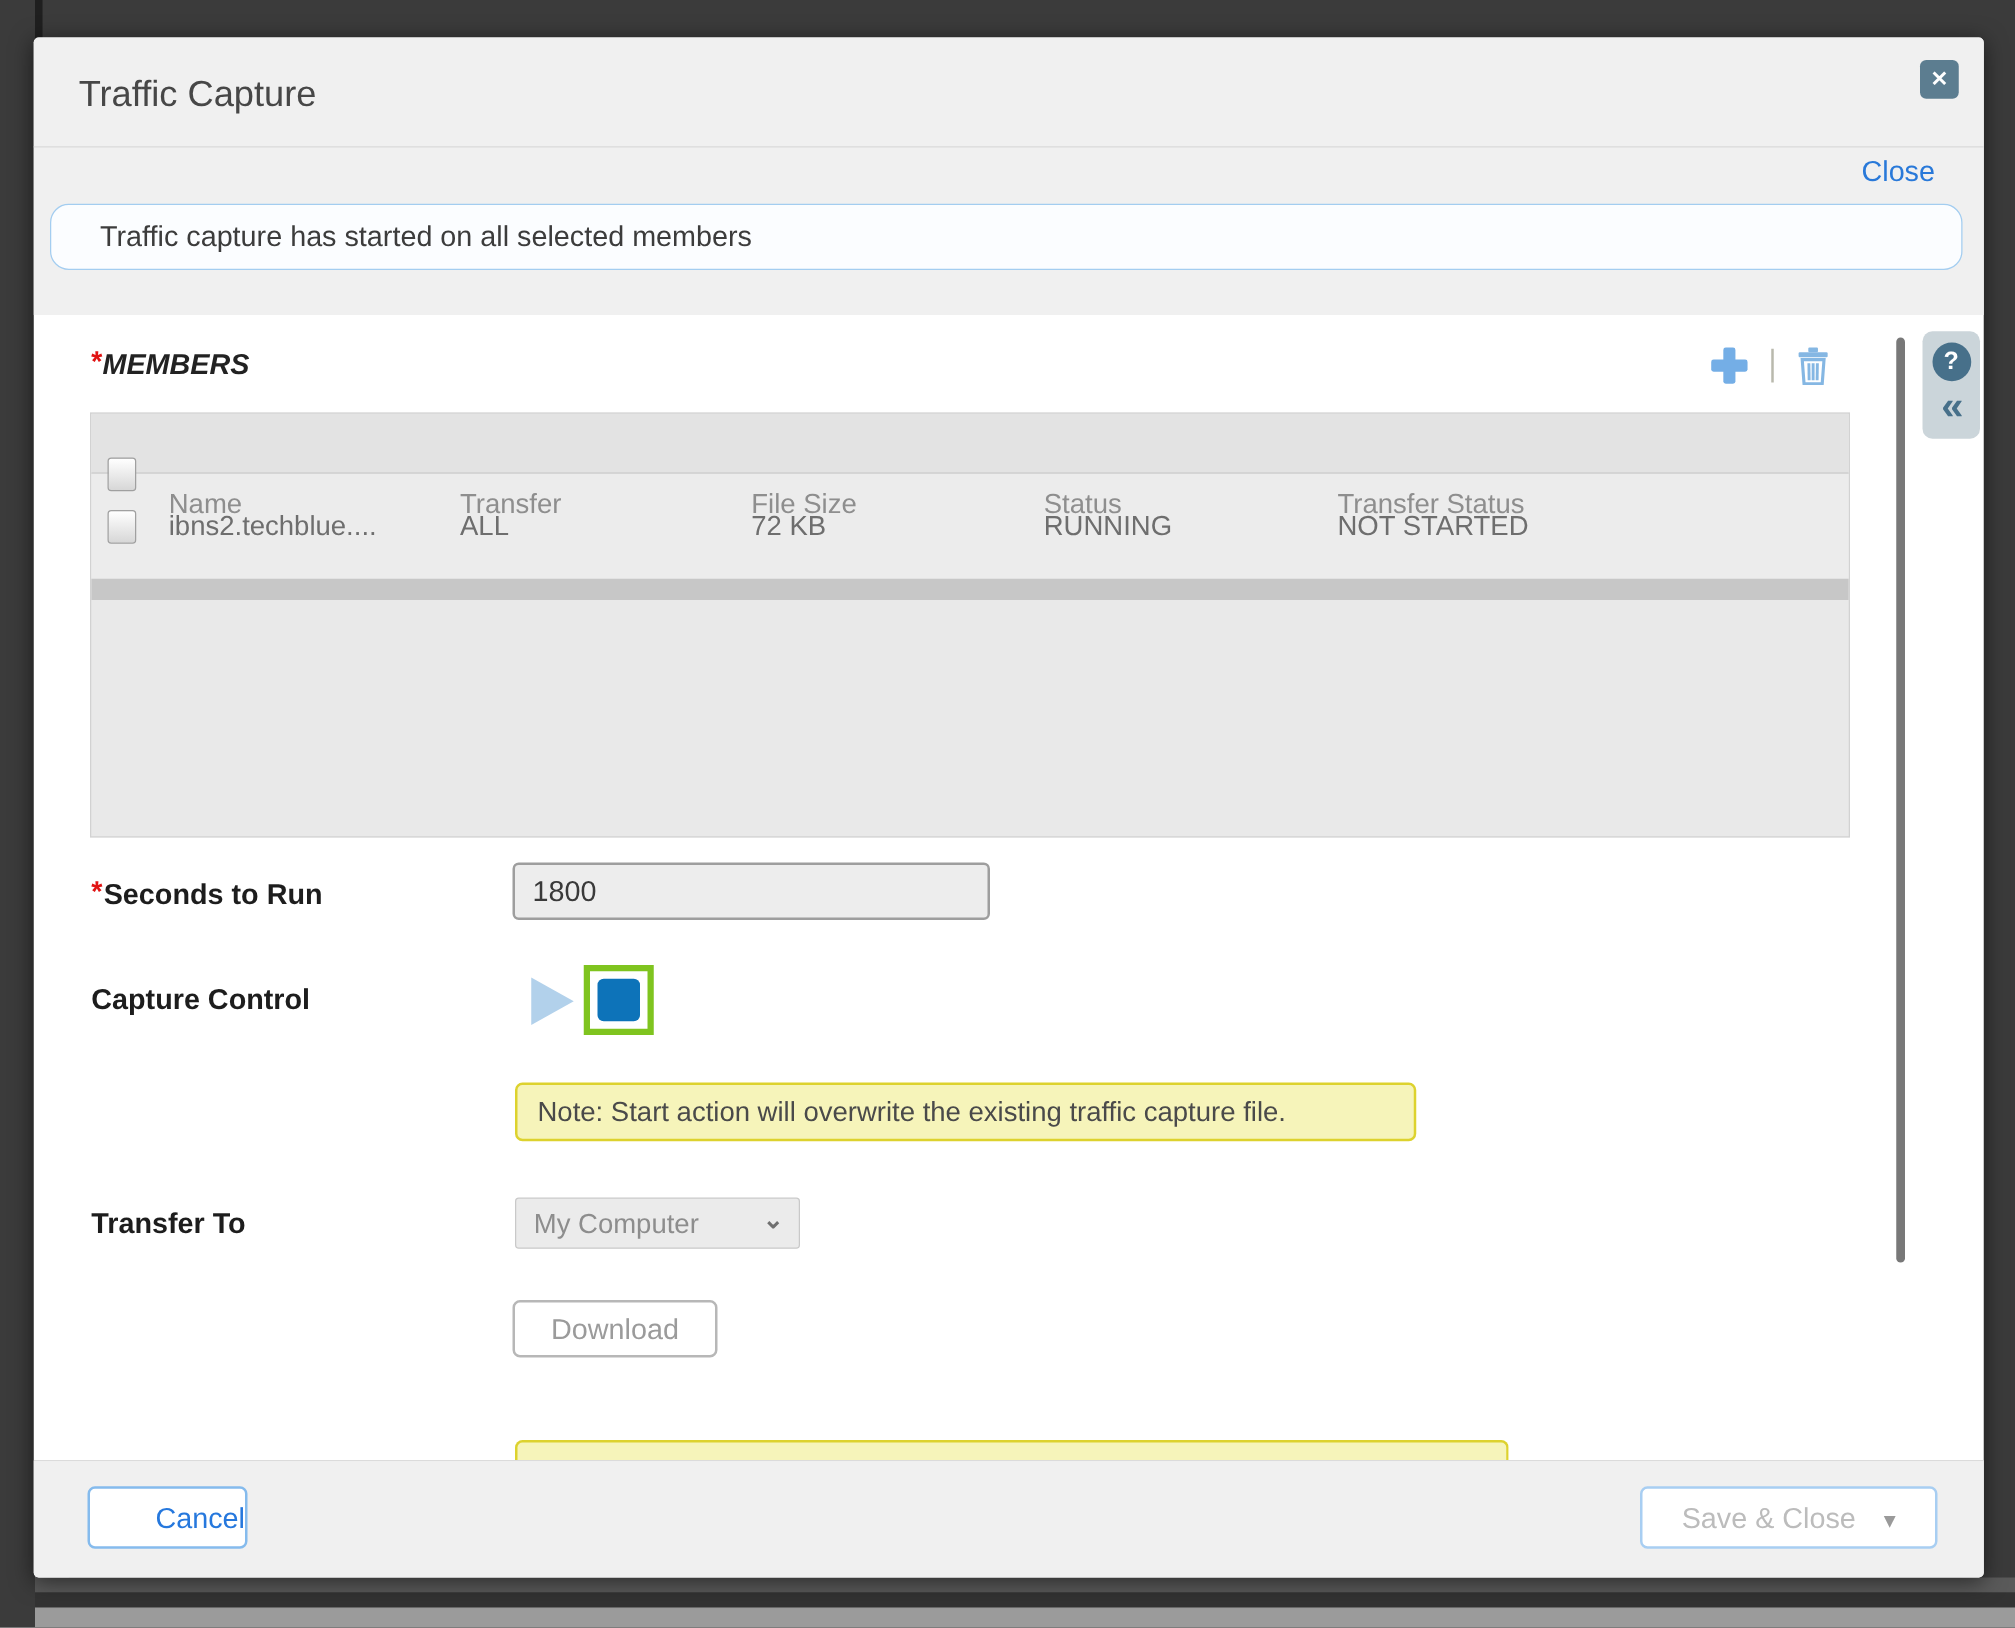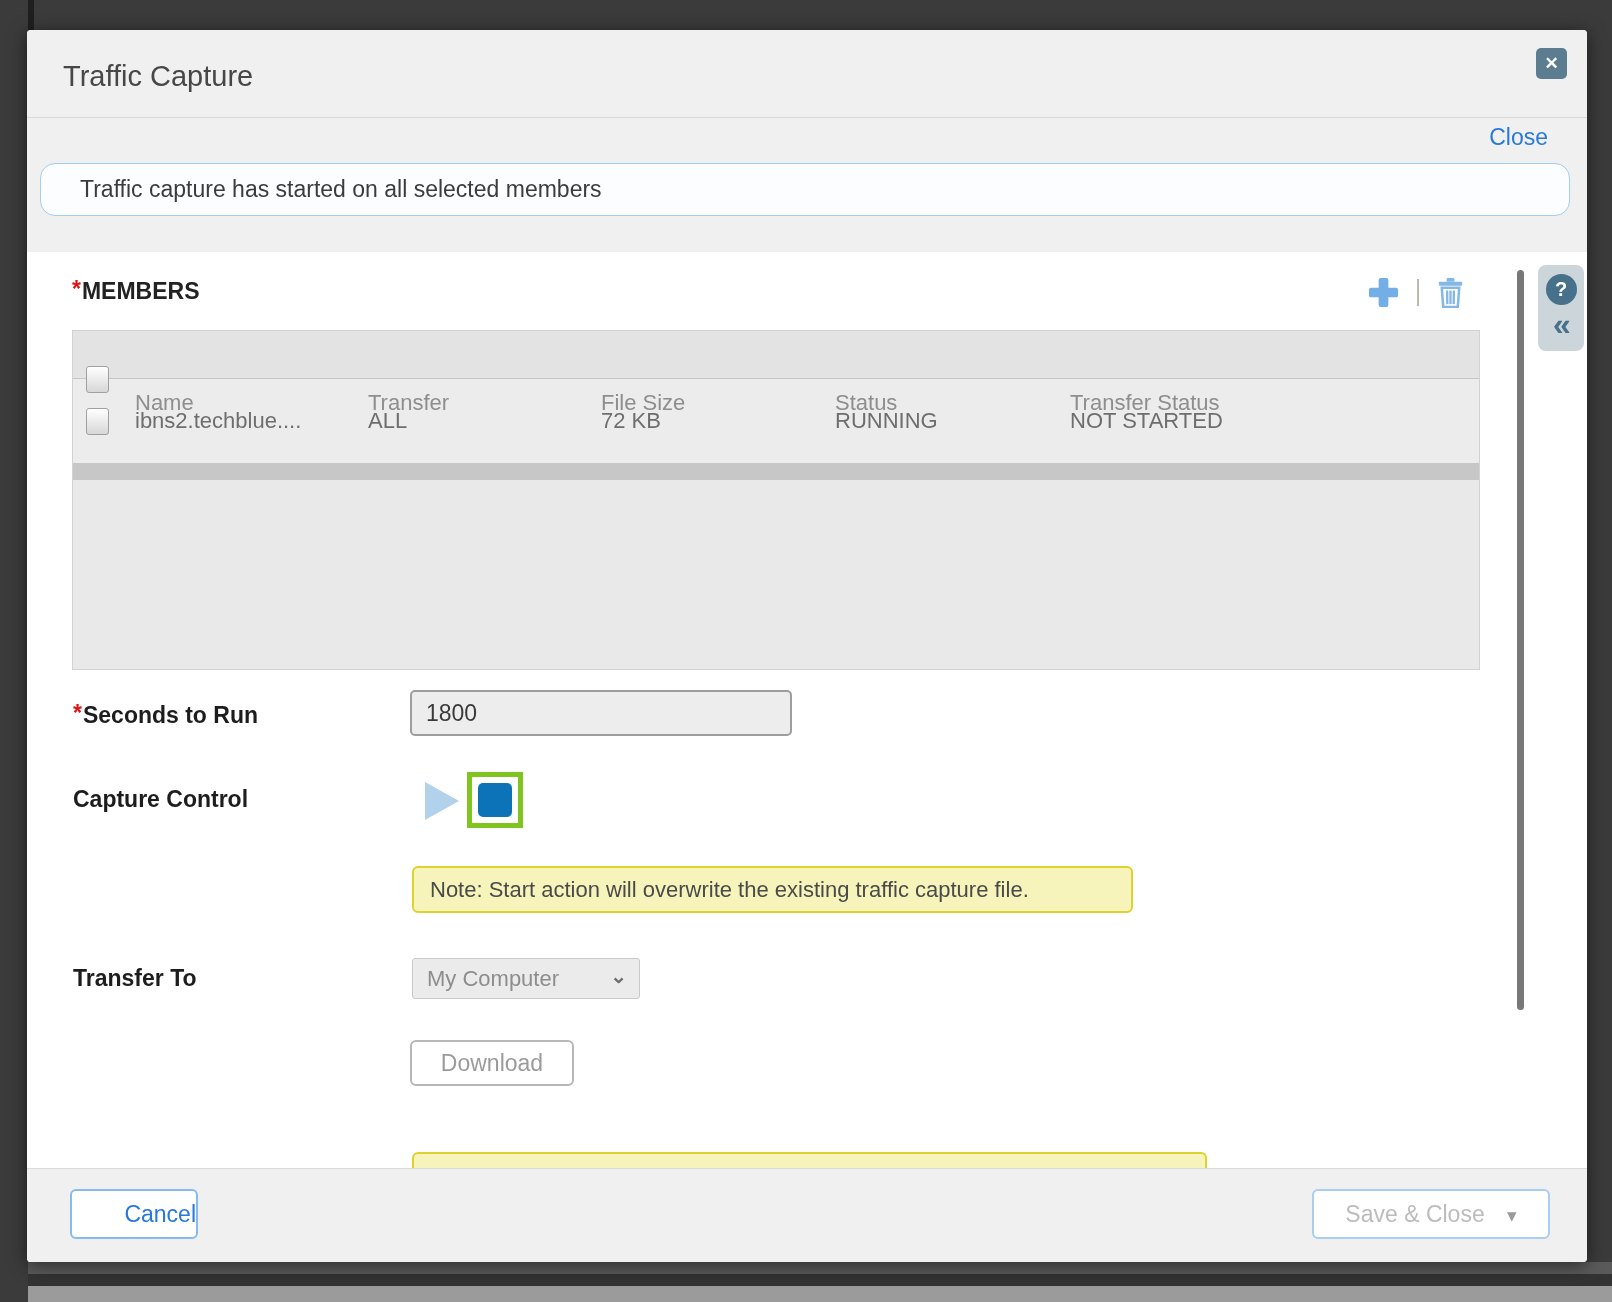--- a/index.html
+++ b/index.html
@@ -34,21 +34,21 @@
   .modal-title { position:absolute; left:36px; top:30px; font-size:29px; color:#474747; }
   .close-btn { position:absolute; top:18px; right:20px; width:31px; height:31px; background:#5c7d90;
                border-radius:5px; color:#fff; font-size:17px; font-weight:bold; display:flex;
                align-items:center; justify-content:center; cursor:pointer; }
   .title-divider { position:absolute; left:0; top:87px; width:100%; height:1px; background:#d9d9d9; }
   .close-link { position:absolute; top:94px; right:39px; color:#2979d9; font-size:23px; cursor:pointer; }
   .info-box { position:absolute; left:13px; top:133px; width:1530px; height:53px; background:#fbfdff;
               border:1px solid #a3cdf0; border-radius:15px; font-size:23px; color:#3c3c3c;
               line-height:51px; padding-left:39px; }
 
-  .members-label { position:absolute; left:45px; top:246px; font-size:23px; font-weight:bold; color:#222; }
+  .members-label { position:absolute; left:45px; top:246px; font-size:23px; font-weight:bold; color:#222;font-style:italic; }
   .req { color:#e01414; font-weight:bold; vertical-align:2px; margin-right:1px; }
 
   .tbl-actions { position:absolute; top:247px; left:1341px; width:112px; height:32px; }
   .icon-plus { position:absolute; left:0; top:0; width:31px; height:31px; cursor:pointer; }
   .action-sep { position:absolute; left:49px; top:2px; width:2px; height:27px; background:#b9b9ad; }
   .icon-trash { position:absolute; left:67px; top:0; width:31px; height:31px; cursor:pointer; }
 
   
   .members-table { position:absolute; left:45px; top:300px; width:1408px; height:340px;
                    background:#e9e9e9; border:1px solid #d2d2d2; overflow:hidden; }

